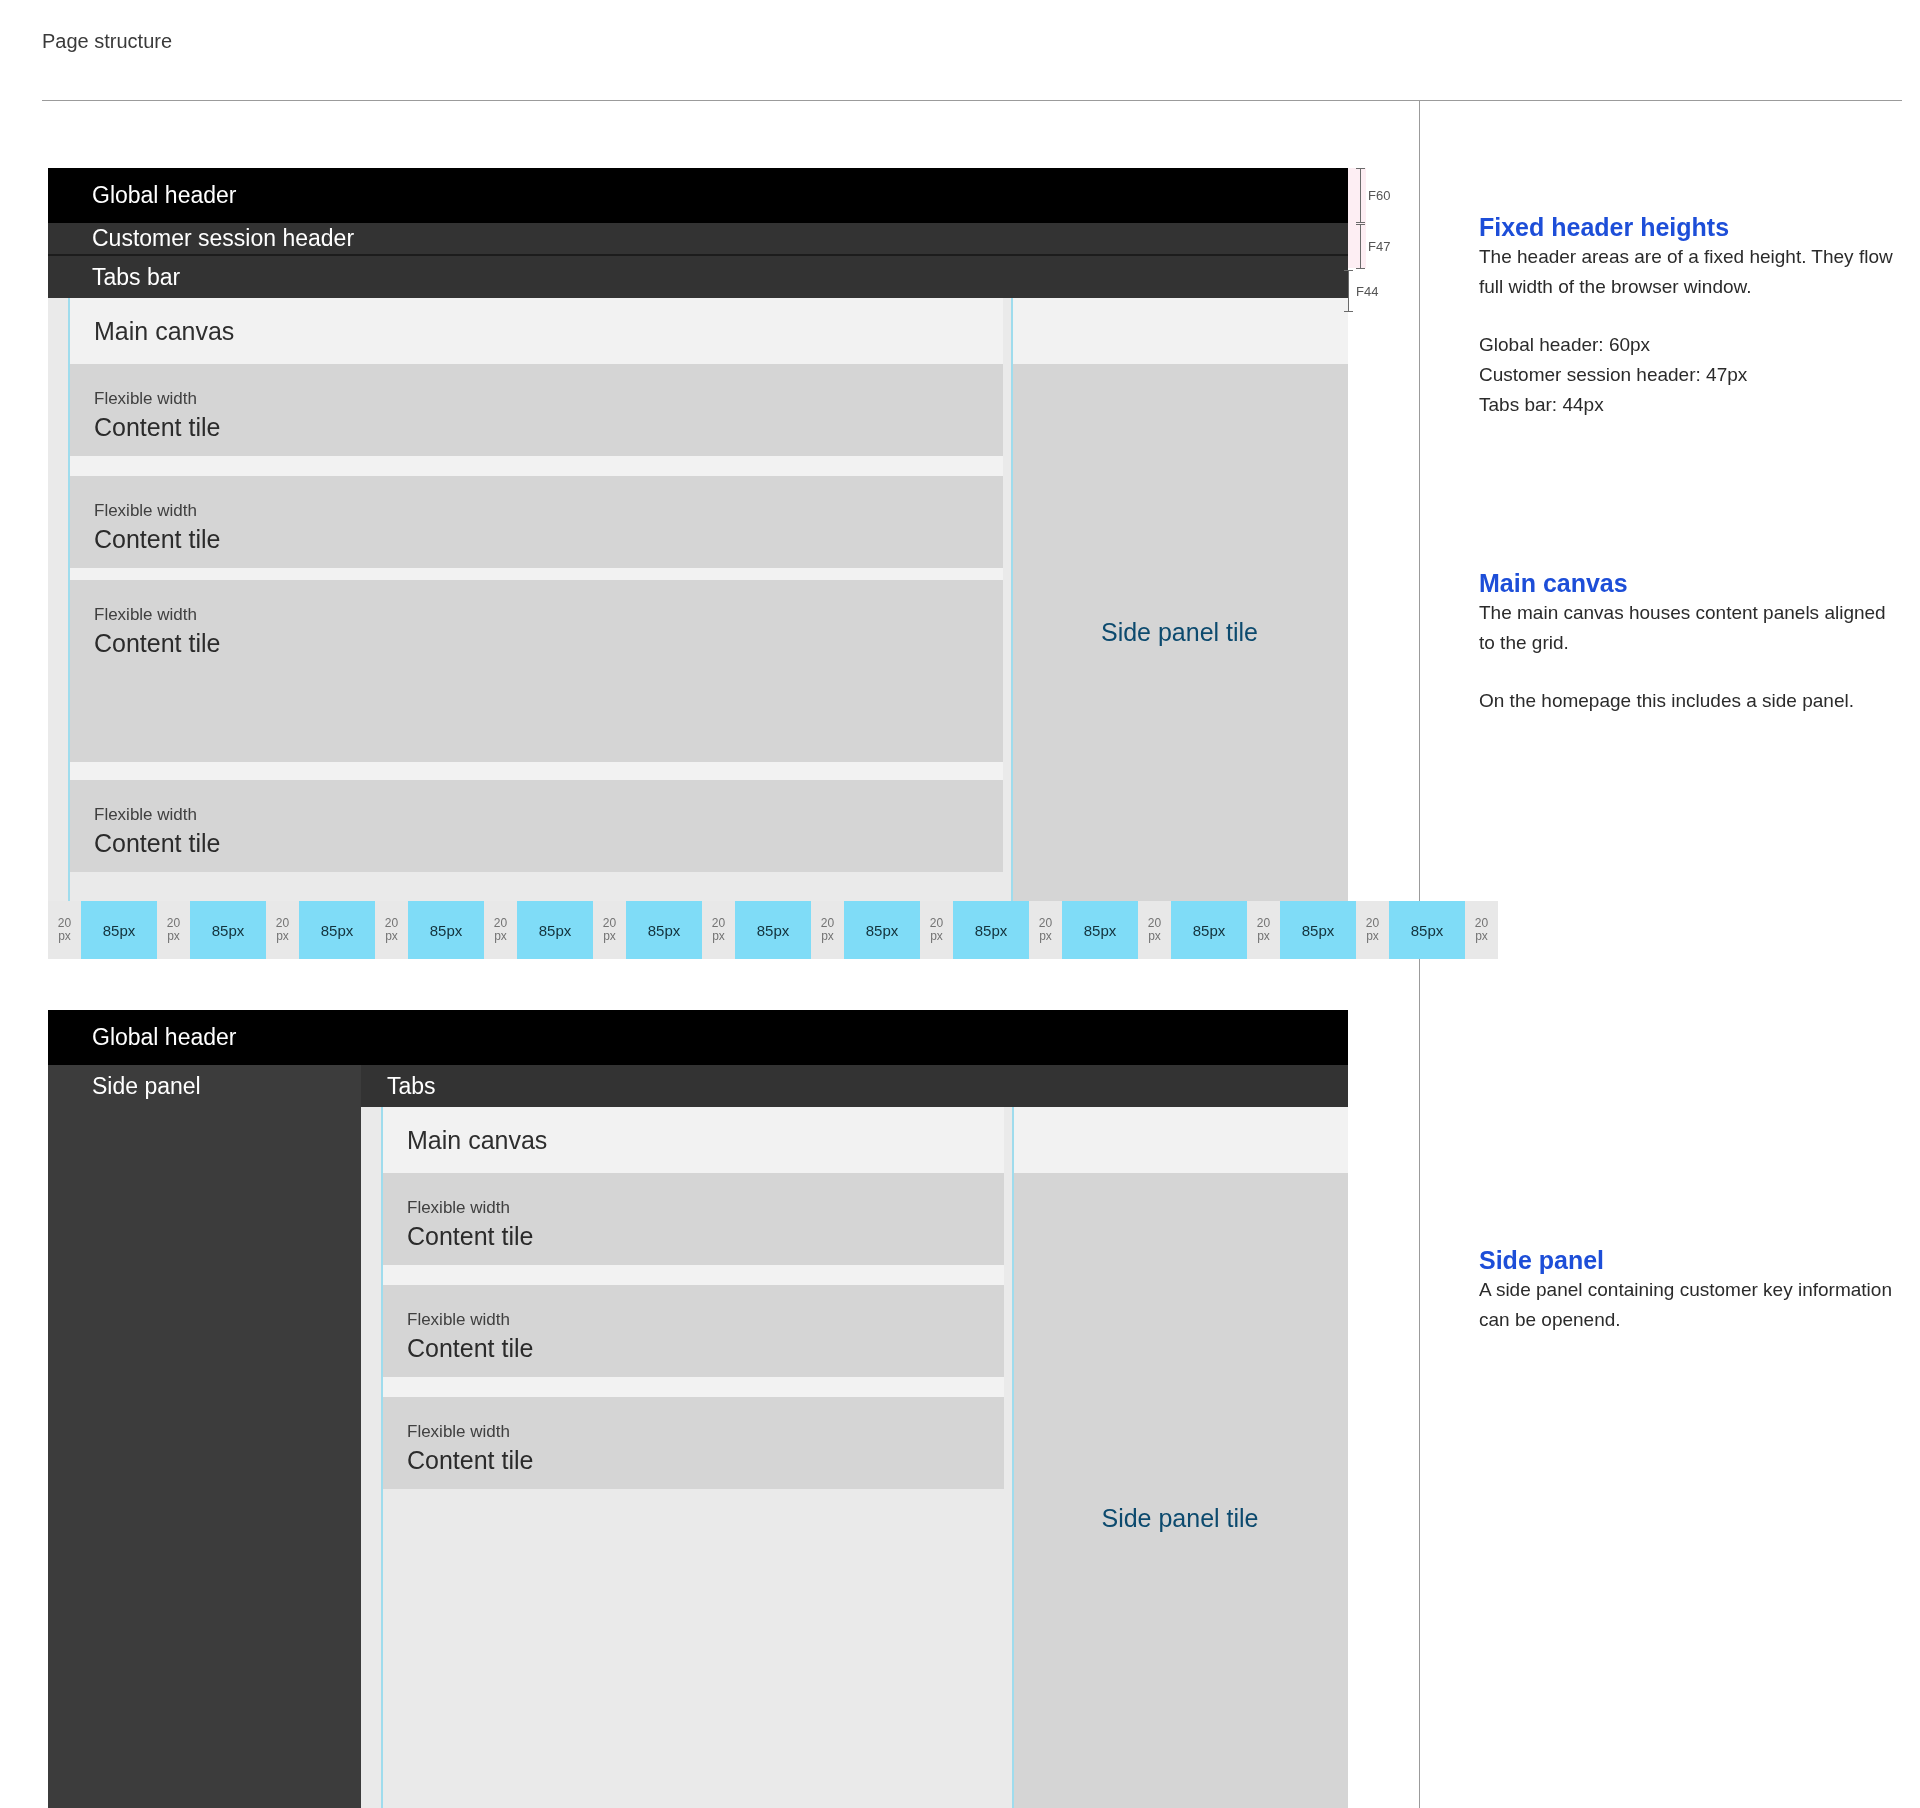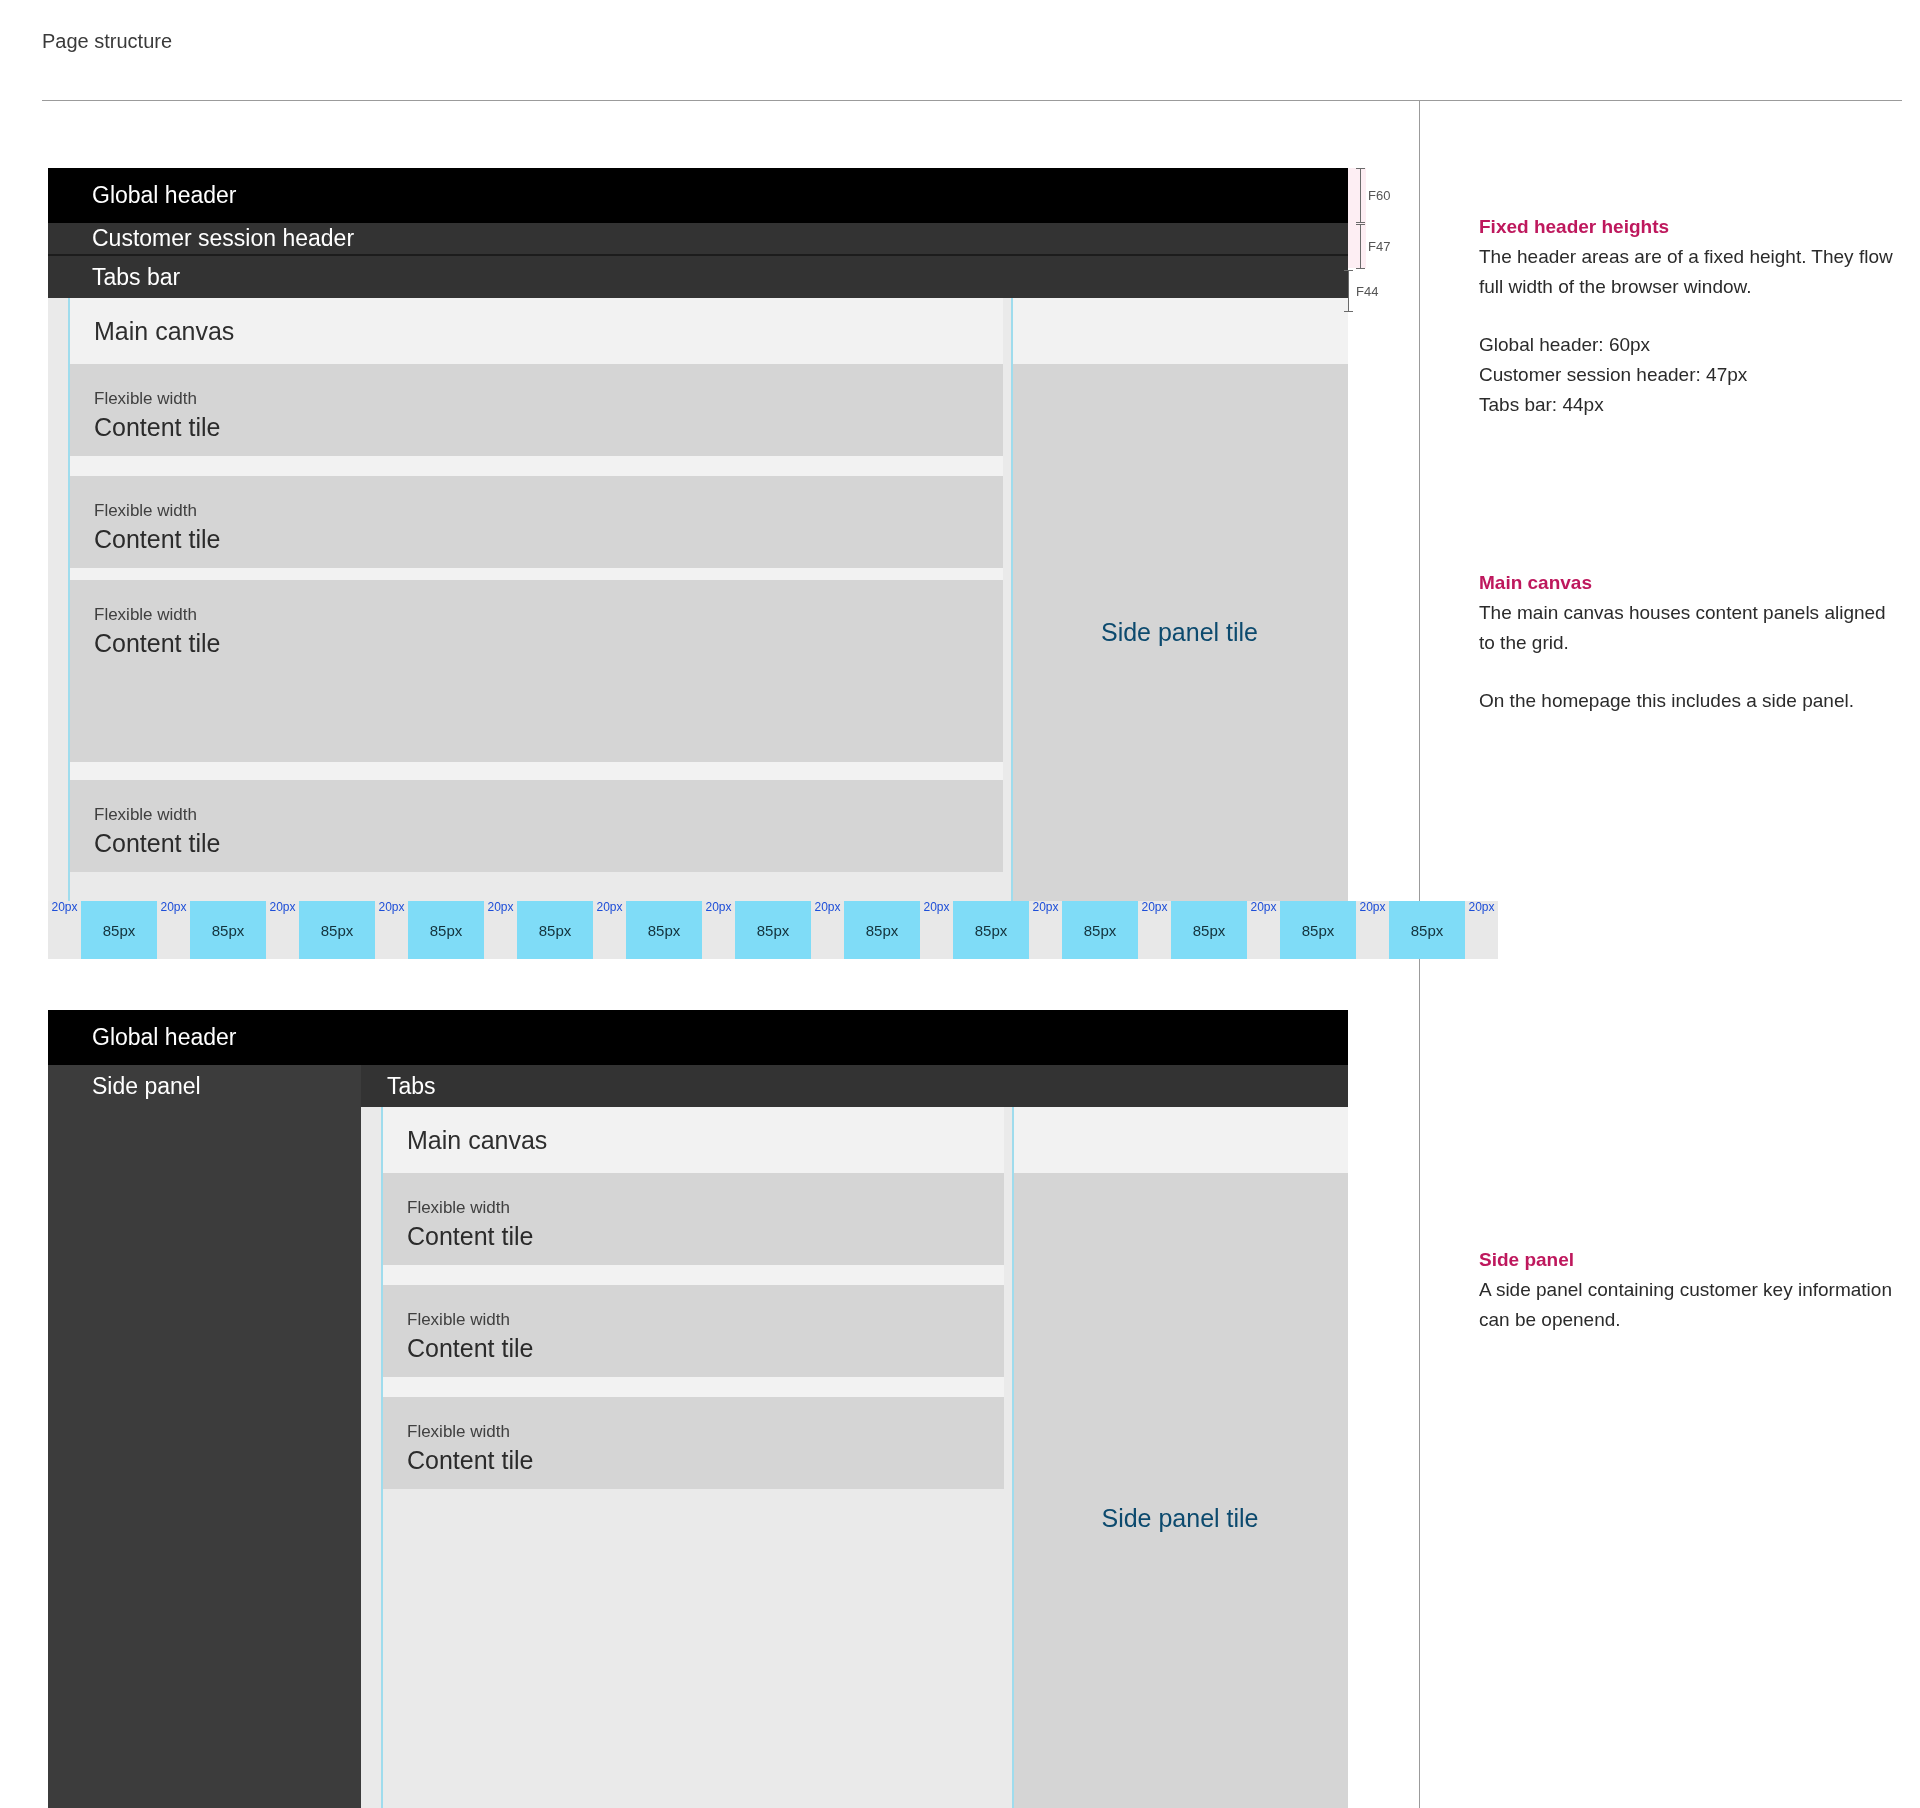--- a/index.html
+++ b/index.html
@@ -140,26 +140,26 @@
     position: relative;
     width: 100%;
     height: 58px;
     display: flex;
     background: #eaeaea;
   }
   .g-gutter {
     flex: 0 0 33px;
     background: #e8e8e8;
     display: flex;
-    flex-direction: row;
-    align-items: flex-start;
+    flex-direction: column;
+    align-items: center;
     justify-content: center;
     font-size: 12px;
     line-height: 13px;
-    color: #1d4ed8;
+    color: #737373;
   }
   .g-col {
     flex: 0 0 76px;
     background: #7fdcf7;
     display: flex;
     align-items: center;
     justify-content: center;
     font-size: 15px;
     color: #13323c;
   }
@@ -205,23 +205,23 @@
   }
 
   
   .notes {
     position: absolute;
     left: 1479px;
     width: 420px;
   }
   .note-block { margin-bottom: 46px; }
   .note-h {
-    font-size: 19px;
+    font-size: 25px;
     font-weight: bold;
-    color: #be185d;
+    color: #1d4ed8;
     line-height: 30px;
   }
   .note-p {
     font-size: 19px;
     color: #2b2b2b;
     line-height: 30px;
   }
   .note-p.spaced { margin-top: 28px; }
   .note-p b { font-weight: normal; margin-top: 25px; }
 </style>

